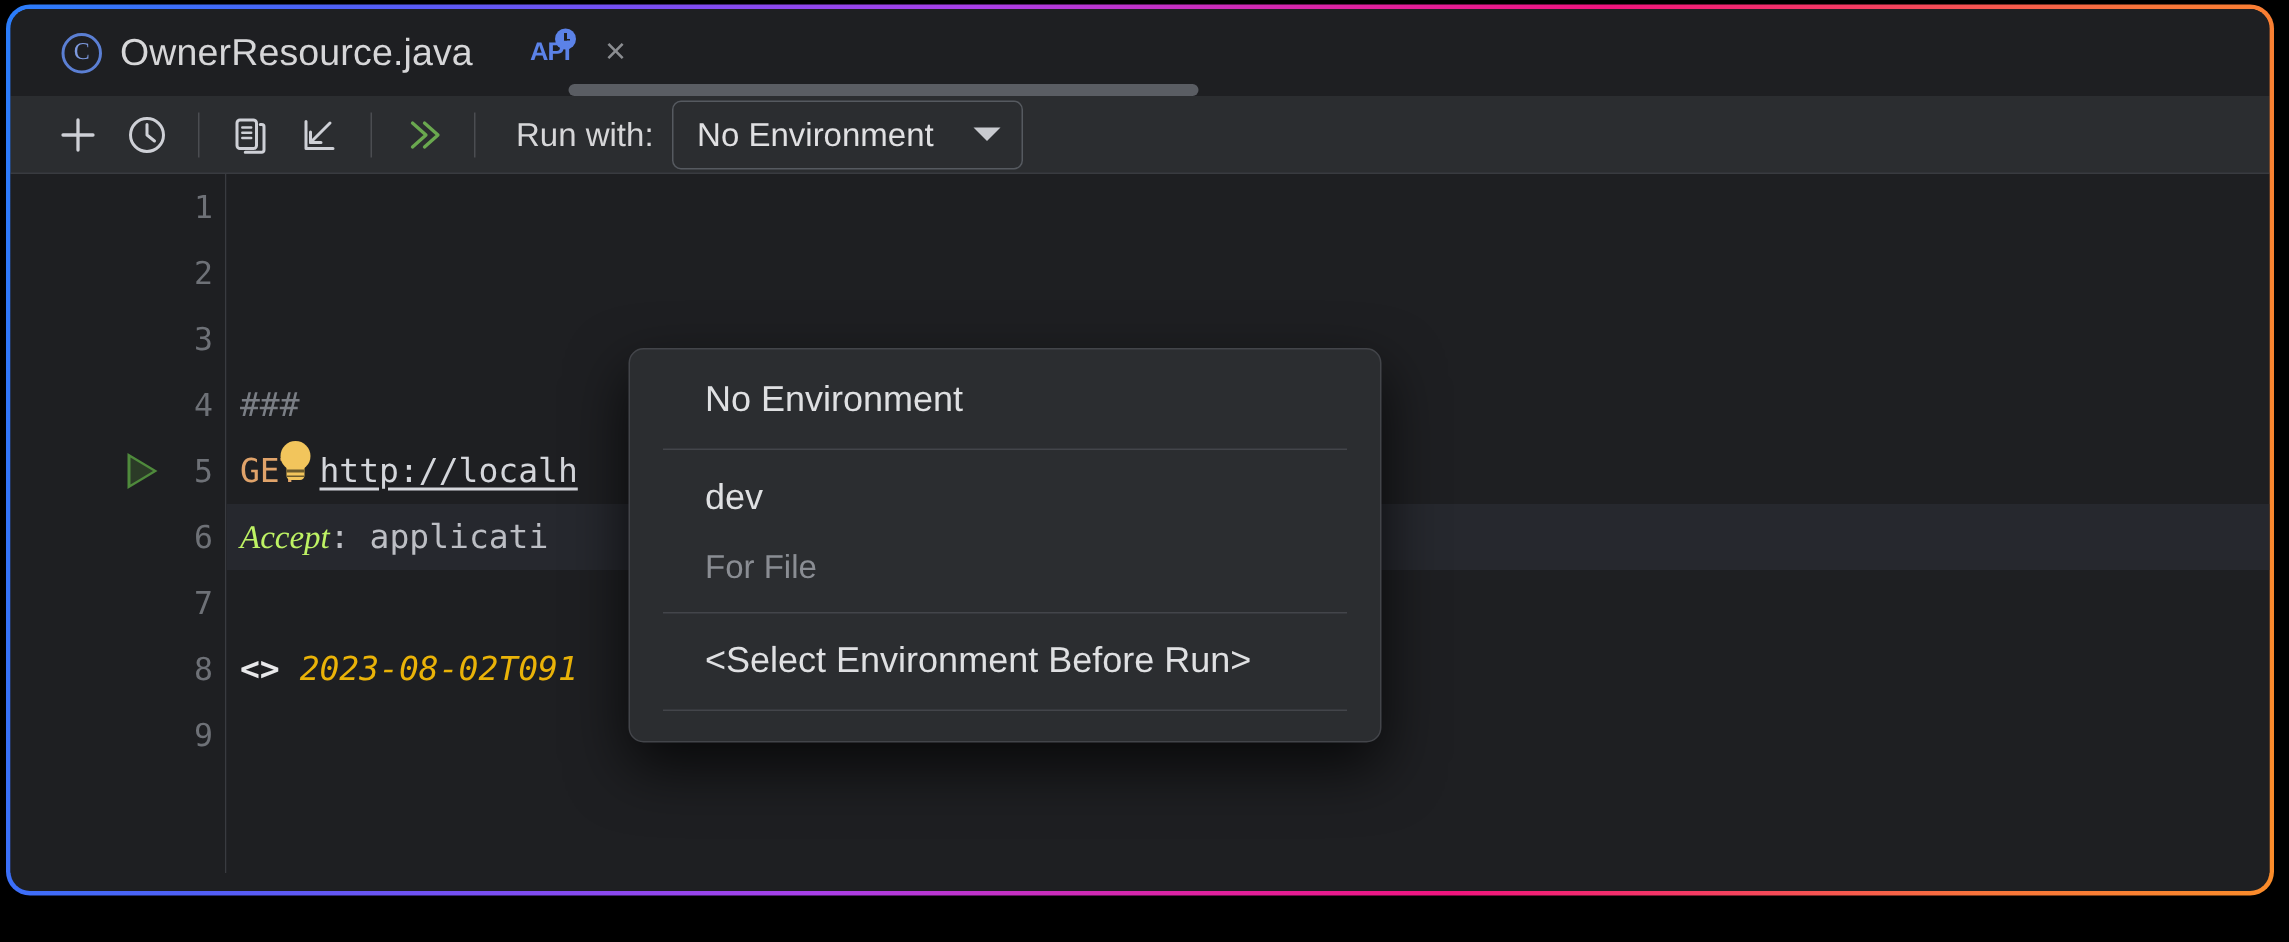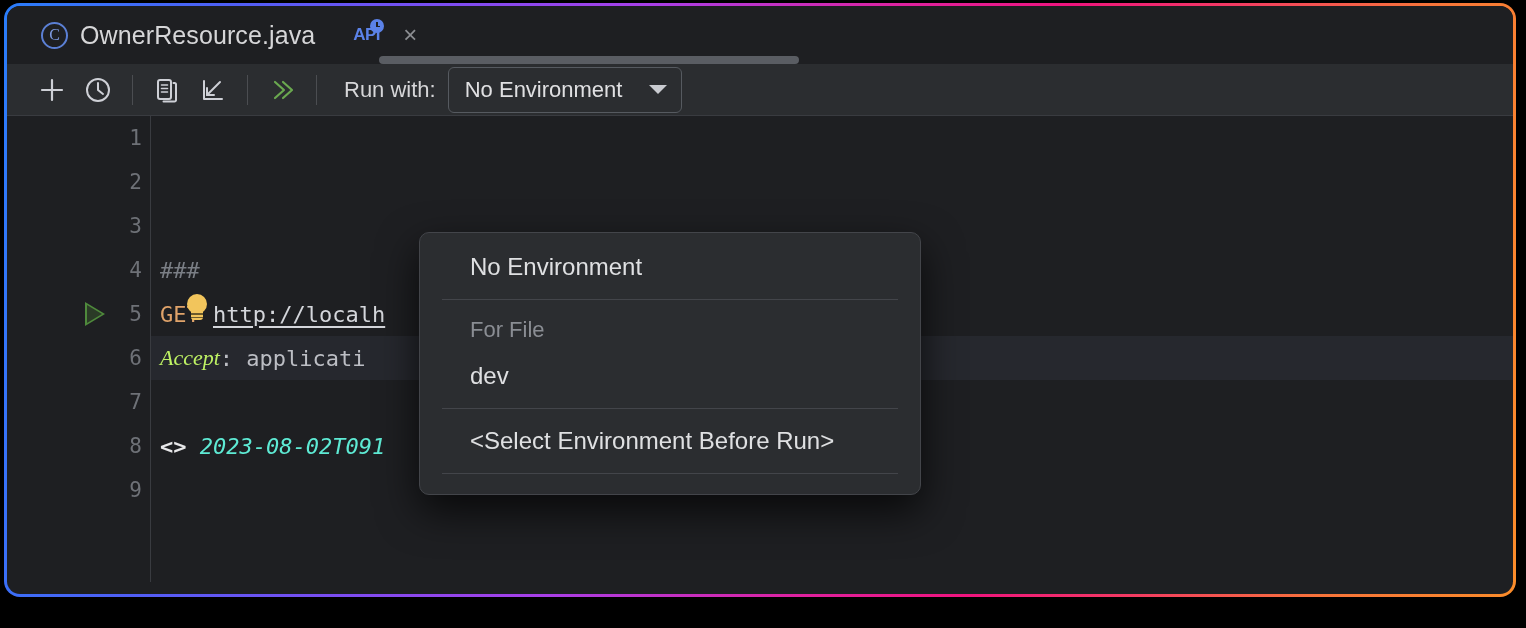--- a/index.html
+++ b/index.html
@@ -233,21 +233,21 @@
     position: relative;
   }
   .cl.caret-line { background: #26282e; }
   .c-comment { color: #7a7e85; }
   .c-method  { color: #e0a36a; }
   .c-url     { color: #d4d6db; text-decoration: underline; text-underline-offset: 4px; }
   .c-header  { color: #bef264; font-style: italic; font-family: Liberation Serif, serif; }
   .c-punct   { color: #bcbec4; }
   .c-text    { color: #bcbec4; }
   .c-sep     { color: #e8e8ea; font-weight: bold; }
-  .c-date    { color: #5eead4; font-style: italic; }
+  .c-date    { color: #eab308; font-style: italic; }
 
   .bulb {
     position: absolute;
     left: 32px; top: 2px;
     width: 28px; height: 28px;
   }
   .bulb .glass {
     position: absolute; left: 4px; top: 0;
     width: 20px; height: 20px;
     border-radius: 50%;
@@ -467,28 +467,28 @@
       </div>
 
       <div id="env-popup">
 
         <div class="mi">
           <span class="label">No Environment</span>
         </div>
 
         <div class="mi-sep"></div>
 
+        <div class="mi">
+          <span class="label">dev</span>
+        </div>
+
         <div class="mi group">
           <span class="label">For File</span>
         </div>
 
-        <div class="mi">
-          <span class="label">dev</span>
-        </div>
-
 
 
         <div class="mi-sep"></div>
 
         <div class="mi">
           <span class="label">&lt;Select Environment Before Run&gt;</span>
         </div>
 
         <div class="mi-sep"></div>
 

